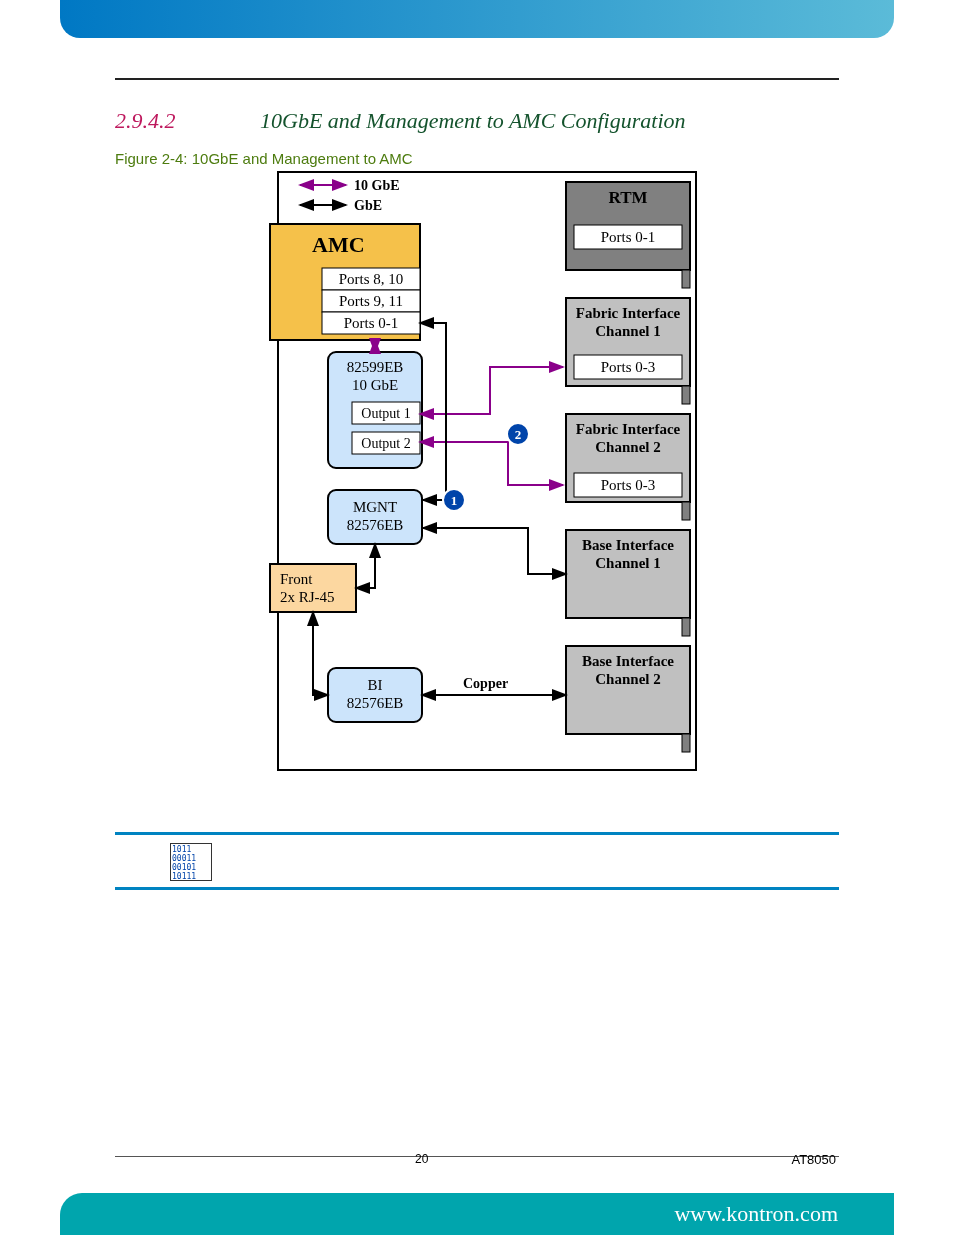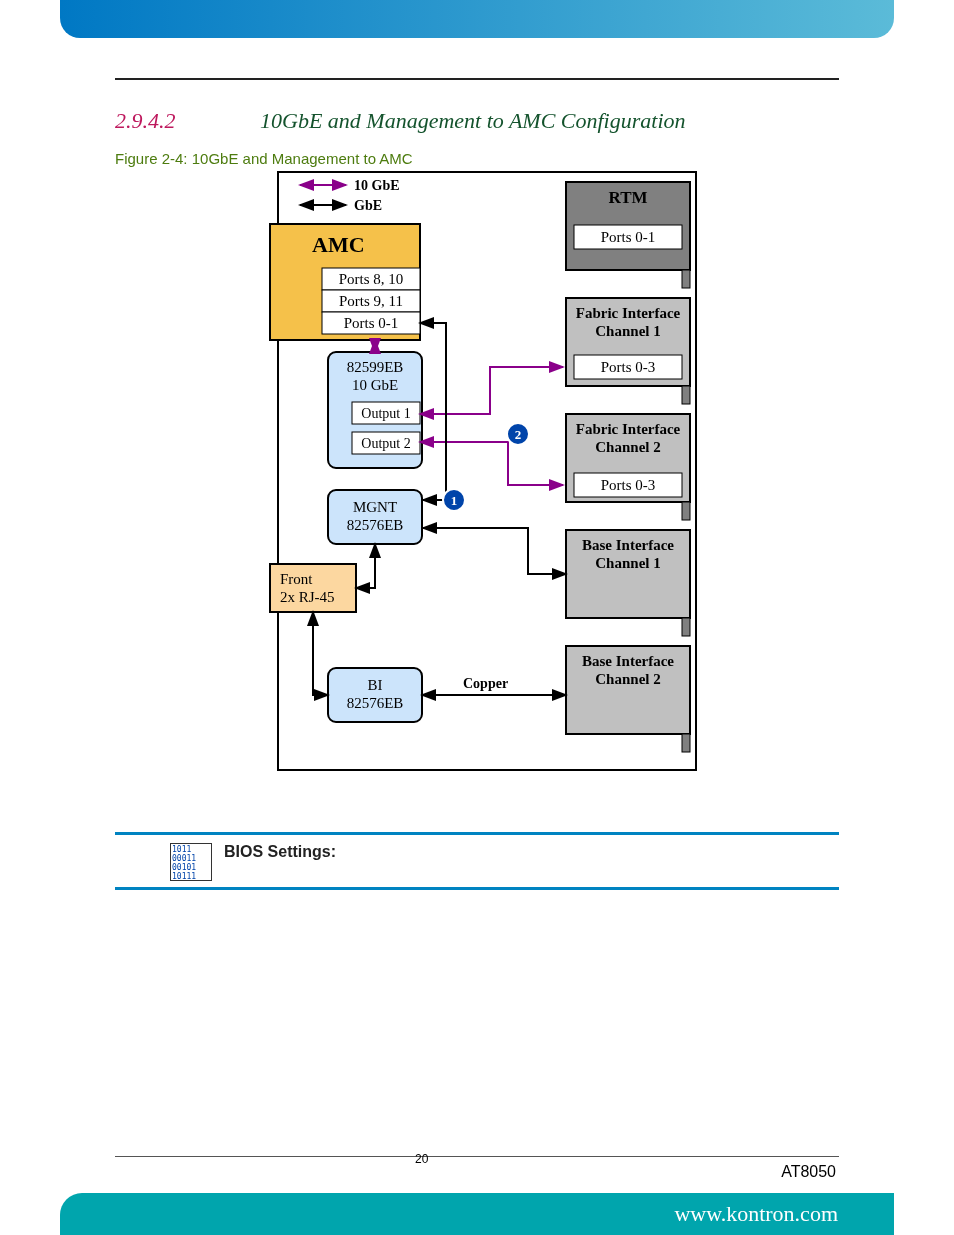--- a/index.html
+++ b/index.html
@@ -68,20 +68,21 @@
   }
   .bios-box {
     position: absolute;
     top: 832px;
     left: 115px;
     right: 115px;
     border-top: 3px solid #0083c1;
     border-bottom: 3px solid #0083c1;
     padding: 8px 0 6px 0;
     display: flex;
+    align-items: flex-end;
   }
   .bios-icon {
     width: 42px;
     height: 38px;
     border: 1px solid #333;
     margin-left: 55px;
     margin-right: 12px;
     font-family: monospace;
     font-size: 8px;
     line-height: 9px;
@@ -110,22 +111,21 @@
   .page-num {
     position: absolute;
     top: 1152px;
     left: 415px;
     font-size: 12px;
   }
   .model-num {
     position: absolute;
     top: 1152px;
     right: 118px;
-    font-size: 16px;
-    margin-top: 11px;
+    font-size: 13px;
   }
   .bottom-teal {
     position: absolute;
     bottom: 0;
     left: 60px;
     right: 60px;
     height: 42px;
     background: #00a5ad;
     border-top-left-radius: 22px;
     color: #fff;
@@ -254,21 +254,20 @@
   <text x="250" y="269" text-anchor="middle" fill="#fff" font-family="serif" font-weight="bold" font-size="13">2</text>
 </svg>
 </div>
 
 <div class="bios-box">
   <div class="bios-icon"><span style="white-space:pre;">1011
 00011
 00101
 10111</span></div>
   <div class="bios-text">
-    <div class="bios-title">BIOS Settings:</div>
   </div>
 </div>
 
 <hr class="footer-hr">
 <div class="page-num">20</div>
 <div class="model-num">AT8050</div>
 
 <div class="bottom-teal">
   <span>www.kontron.com</span>
 </div>

